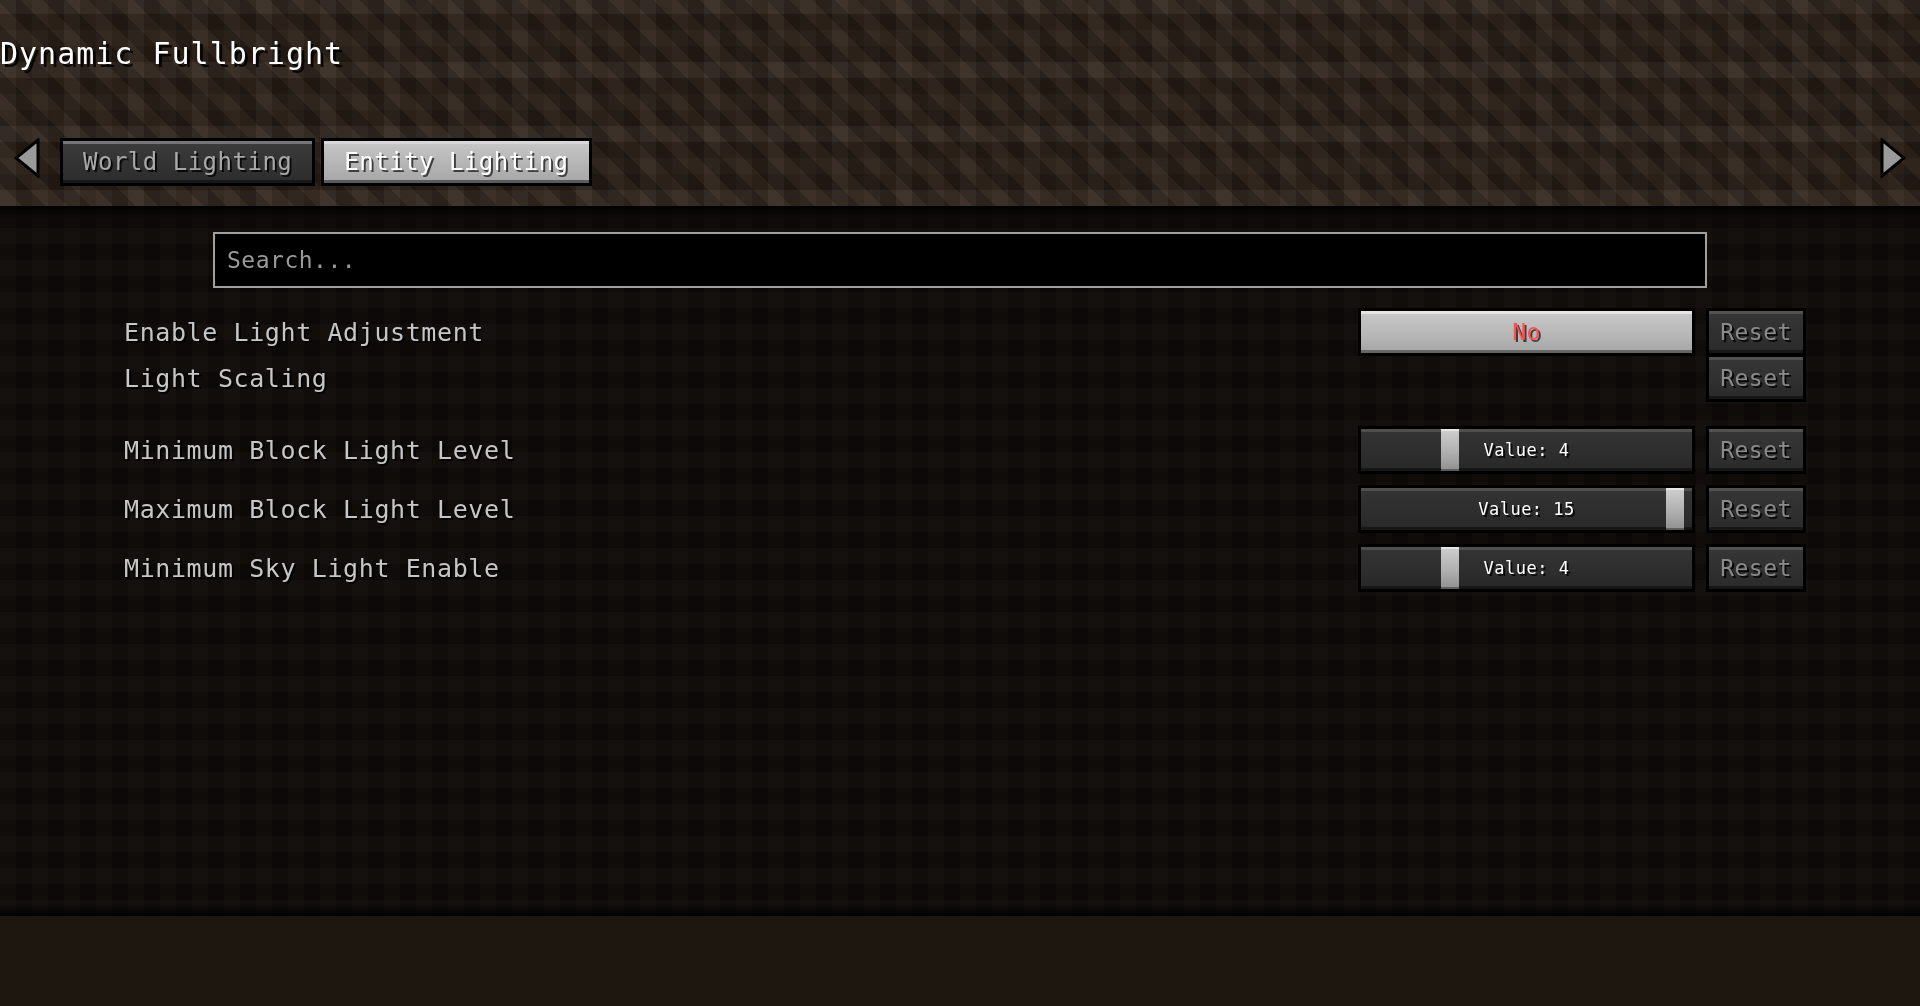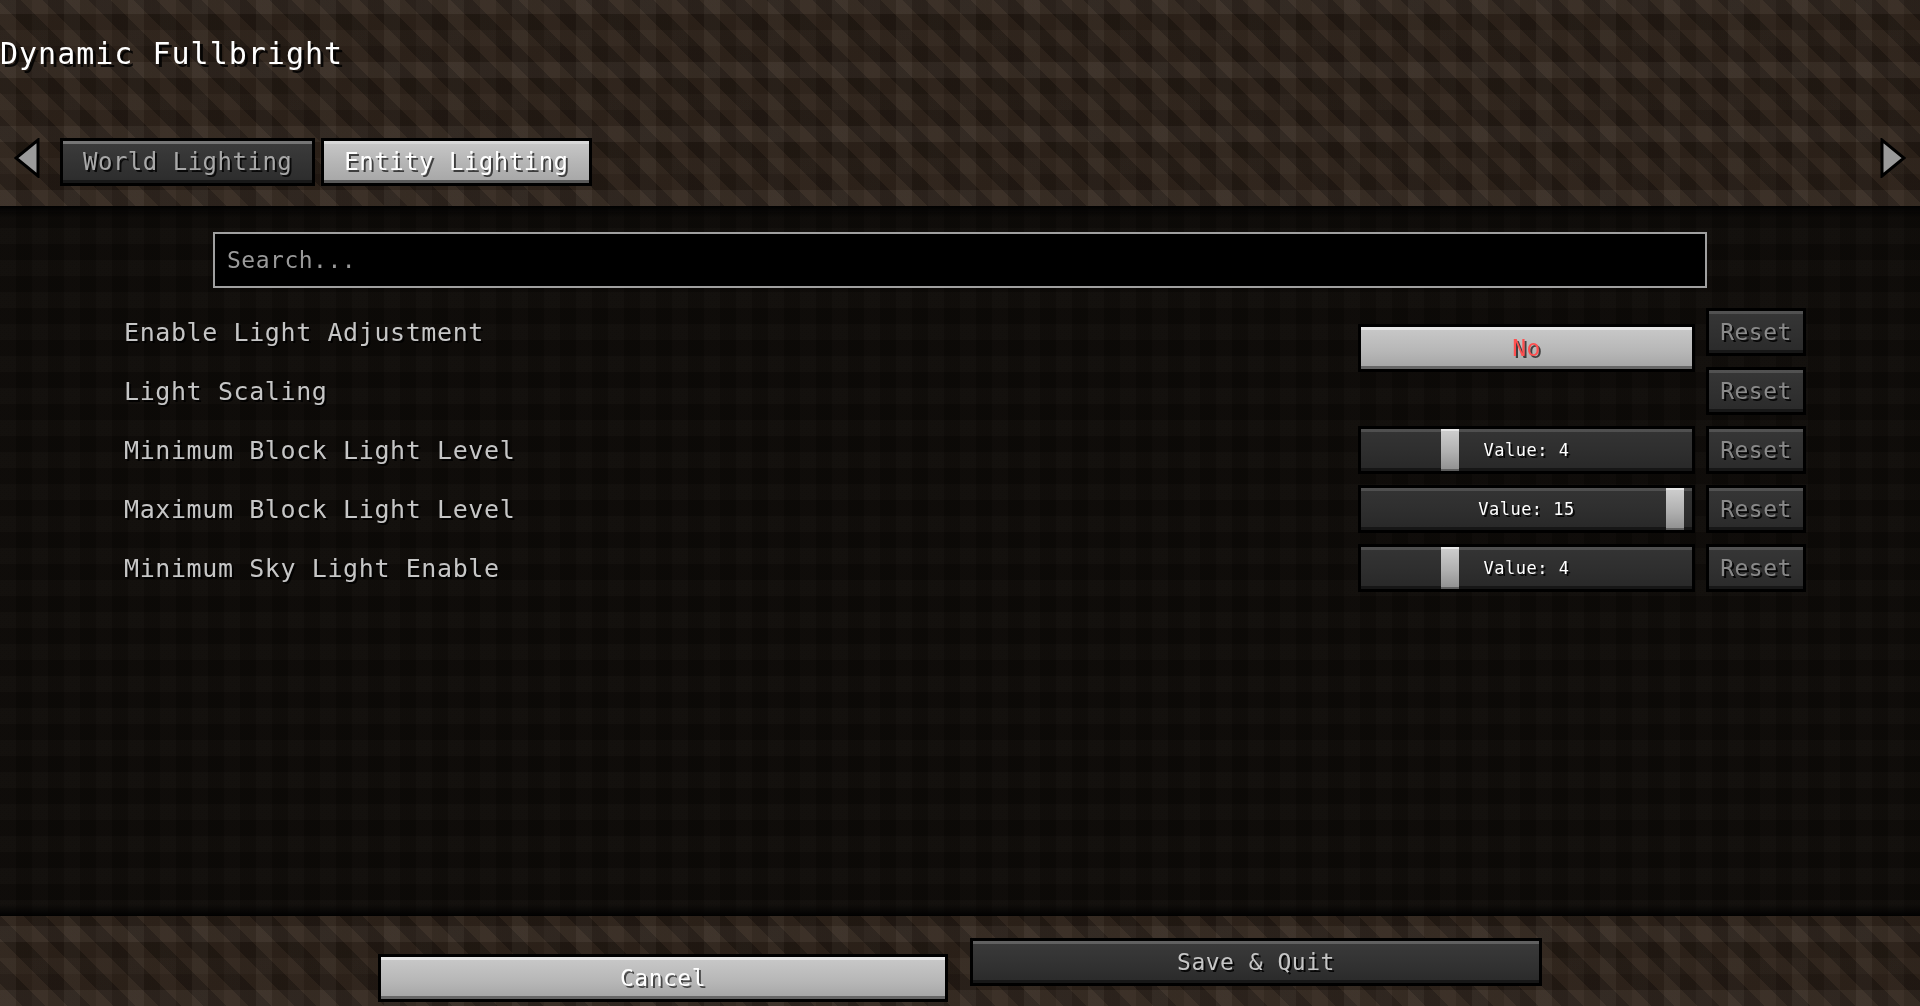--- a/index.html
+++ b/index.html
@@ -181,21 +181,20 @@
     box-shadow:inset 0 3px 0 rgba(255,255,255,0.20),
                inset 0 -3px 0 rgba(0,0,0,0.45);
     text-shadow:2px 2px 0 rgba(0,0,0,0.85);
   }
   .mc-btn.hover {
     background:linear-gradient(180deg,#c9c9c9 0%,#b6b6b6 60%,#a4a4a4 100%);
     color:#ffffff;
     box-shadow:inset 0 3px 0 rgba(255,255,255,0.55),
                inset 0 -3px 0 rgba(0,0,0,0.38);
     text-shadow:2px 2px 0 rgba(0,0,0,0.6);
-    margin-top:16px;
   }
   .mc-btn.disabled {
     background:linear-gradient(180deg,#363636 0%,#303030 55%,#2a2a2a 100%);
     color:#8a8a8a;
     box-shadow:inset 0 3px 0 rgba(255,255,255,0.14),
                inset 0 -3px 0 rgba(0,0,0,0.45);
     text-shadow:2px 2px 0 rgba(0,0,0,0.85);
     cursor:default;
   }
   .val-yes { color:#36e036; text-shadow:2px 2px 0 rgba(0,0,0,0.65); }
@@ -295,21 +294,21 @@
           <span class="val-no">No</span>
         </div>
       </div>
       <div class="row-reset">
         <div class="mc-btn disabled">
           <span>Reset</span>
         </div>
       </div>
     </div>
 
-    <div class="row" style="top:159px">
+    <div class="row" style="top:146px">
       <div class="row-label">Light Scaling</div>
       <div class="row-reset">
         <div class="mc-btn disabled">
           <span>Reset</span>
         </div>
       </div>
     </div>
 
     <div class="row" style="top:218px">
       <div class="row-label">Minimum Block Light Level</div>
@@ -351,26 +350,14 @@
       </div>
       <div class="row-reset">
         <div class="mc-btn disabled">
           <span>Reset</span>
         </div>
       </div>
     </div>
 
   </div>
 
-  <div id="footer" class="dirt">
-    <div id="cancel-btn" class="footer-btn">
-      <div class="mc-btn hover">
-        <span>Cancel</span>
-      </div>
-    </div>
-    <div id="savequit-btn" class="footer-btn">
-      <div class="mc-btn normal">
-        <span>Save &amp; Quit</span>
-      </div>
-    </div>
-  </div>
 
 </div>
 
 </body></html>

